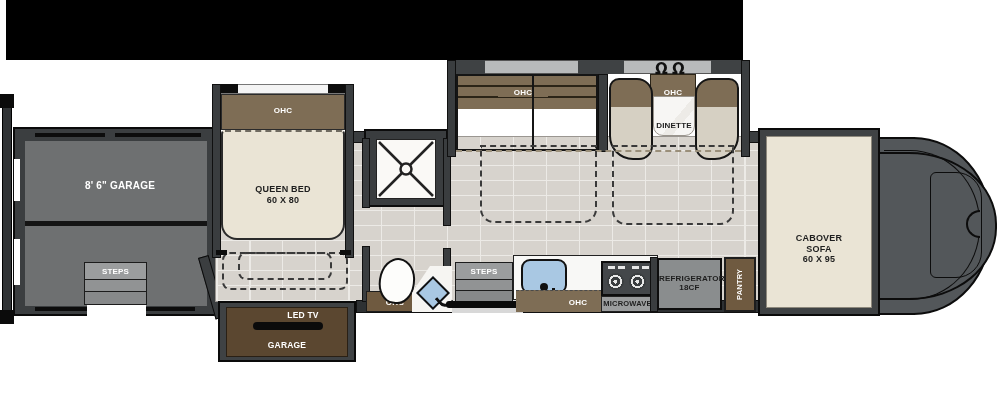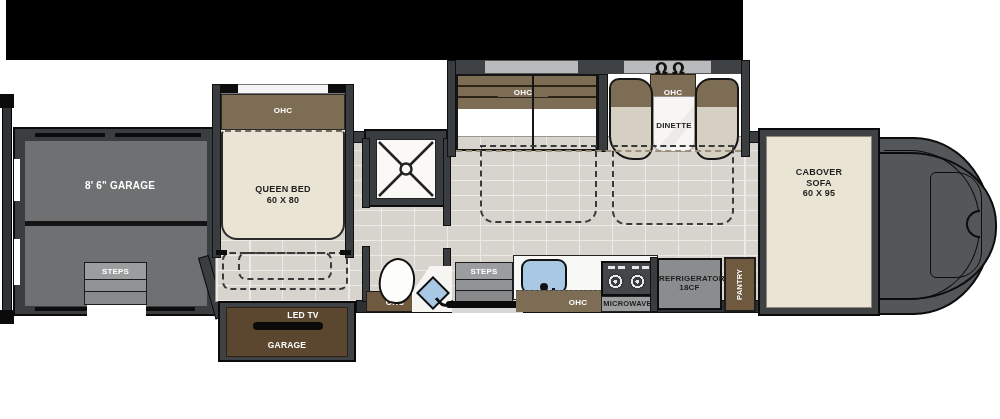--- a/index.html
+++ b/index.html
@@ -132,21 +132,21 @@
   <div class="abs wall" style="left:598px;top:74px;width:10px;height:78px;"></div>
 
   <div class="abs brown" style="left:650px;top:74px;width:46px;height:28px;border:1px solid #2b2417;box-sizing:border-box;"></div>
   <span style="position:absolute;left:655px;top:60px;font-size:15px;font-weight:bold;color:#111;font-family:'DejaVu Sans',sans-serif;">Ω</span>
   <span style="position:absolute;left:672px;top:60px;font-size:15px;font-weight:bold;color:#111;font-family:'DejaVu Sans',sans-serif;">Ω</span>
   <div class="abs lbl lbl-w" style="left:650px;top:88px;width:46px;font-size:8px;">OHC</div>
   <div style="position:absolute;left:609px;top:78px;width:44px;height:82px;border:2px solid #151515;box-sizing:border-box;
               background:linear-gradient(180deg,#7e6d55 0 35%,#d6d0c3 35% 100%);border-radius:10px 16px 14px 24px;"></div>
   <div style="position:absolute;left:695px;top:78px;width:44px;height:82px;border:2px solid #151515;box-sizing:border-box;
               background:linear-gradient(180deg,#7e6d55 0 35%,#d6d0c3 35% 100%);border-radius:16px 10px 24px 14px;"></div>
-  <div style="position:absolute;left:653px;top:96px;width:42px;height:56px;border:1px solid #9a958d;box-sizing:border-box;
+  <div style="position:absolute;left:653px;top:96px;width:42px;height:40px;border:1px solid #9a958d;box-sizing:border-box;
               background:linear-gradient(130deg,#f7f6f4 0 55%,#edebe7 55% 70%,#f7f6f4 70%);border-radius:0 0 10px 10px;">
     <div class="lbl" style="font-size:8px;margin-top:24px;">DINETTE</div>
   </div>
 
   <div class="abs" style="left:456px;top:150px;width:285px;height:0;border-top:2px dashed #9a8f7a;"></div>
 
   <div class="abs dashedbox" style="left:480px;top:145px;width:117px;height:78px;border-radius:0 0 14px 14px;"></div>
   <div class="abs dashedbox" style="left:612px;top:145px;width:122px;height:80px;border-radius:0 0 14px 14px;"></div>
 
   <div class="abs" style="left:455px;top:262px;width:58px;height:40px;">
@@ -188,21 +188,21 @@
   </div>
 
   <div style="position:absolute;left:870px;top:137px;width:122px;height:178px;background:#53575a;border:2px solid #0c0c0c;box-sizing:border-box;border-radius:0 78px 78px 0 / 0 88px 88px 0;"></div>
   <div style="position:absolute;left:870px;top:152px;width:127px;height:148px;background:#53575a;border:2px solid #0c0c0c;box-sizing:border-box;border-radius:0 88px 88px 0 / 0 72px 72px 0;"></div>
   <div style="position:absolute;left:884px;top:150px;width:96px;height:150px;border:1.5px solid #0c0c0c;border-left:none;box-sizing:border-box;border-radius:0 70px 70px 0 / 0 73px 73px 0;"></div>
   <div style="position:absolute;left:930px;top:172px;width:52px;height:106px;border:1.5px solid #0c0c0c;box-sizing:border-box;border-radius:6px 26px 26px 6px;"></div>
   <div style="position:absolute;left:966px;top:210px;width:14px;height:28px;background:#53575a;border:2px solid #0c0c0c;border-right:none;box-sizing:border-box;border-radius:14px 0 0 14px;"></div>
 
   <div class="abs" style="left:758px;top:128px;width:122px;height:188px;background:#3f4244;border:2px solid #0a0a0a;box-sizing:border-box;">
     <div class="abs cream" style="left:6px;top:6px;width:106px;height:172px;border:1px solid #8d887c;box-sizing:border-box;">
-      <div class="lbl" style="font-size:9px;margin-top:30px;">
+      <div class="lbl" style="font-size:9px;margin-top:96px;">
         <span>CABOVER</span><br>
         <span>SOFA</span><br>
         <span>60 X 95</span>
       </div>
     </div>
   </div>
 
 </div>
 
 </body></html>

